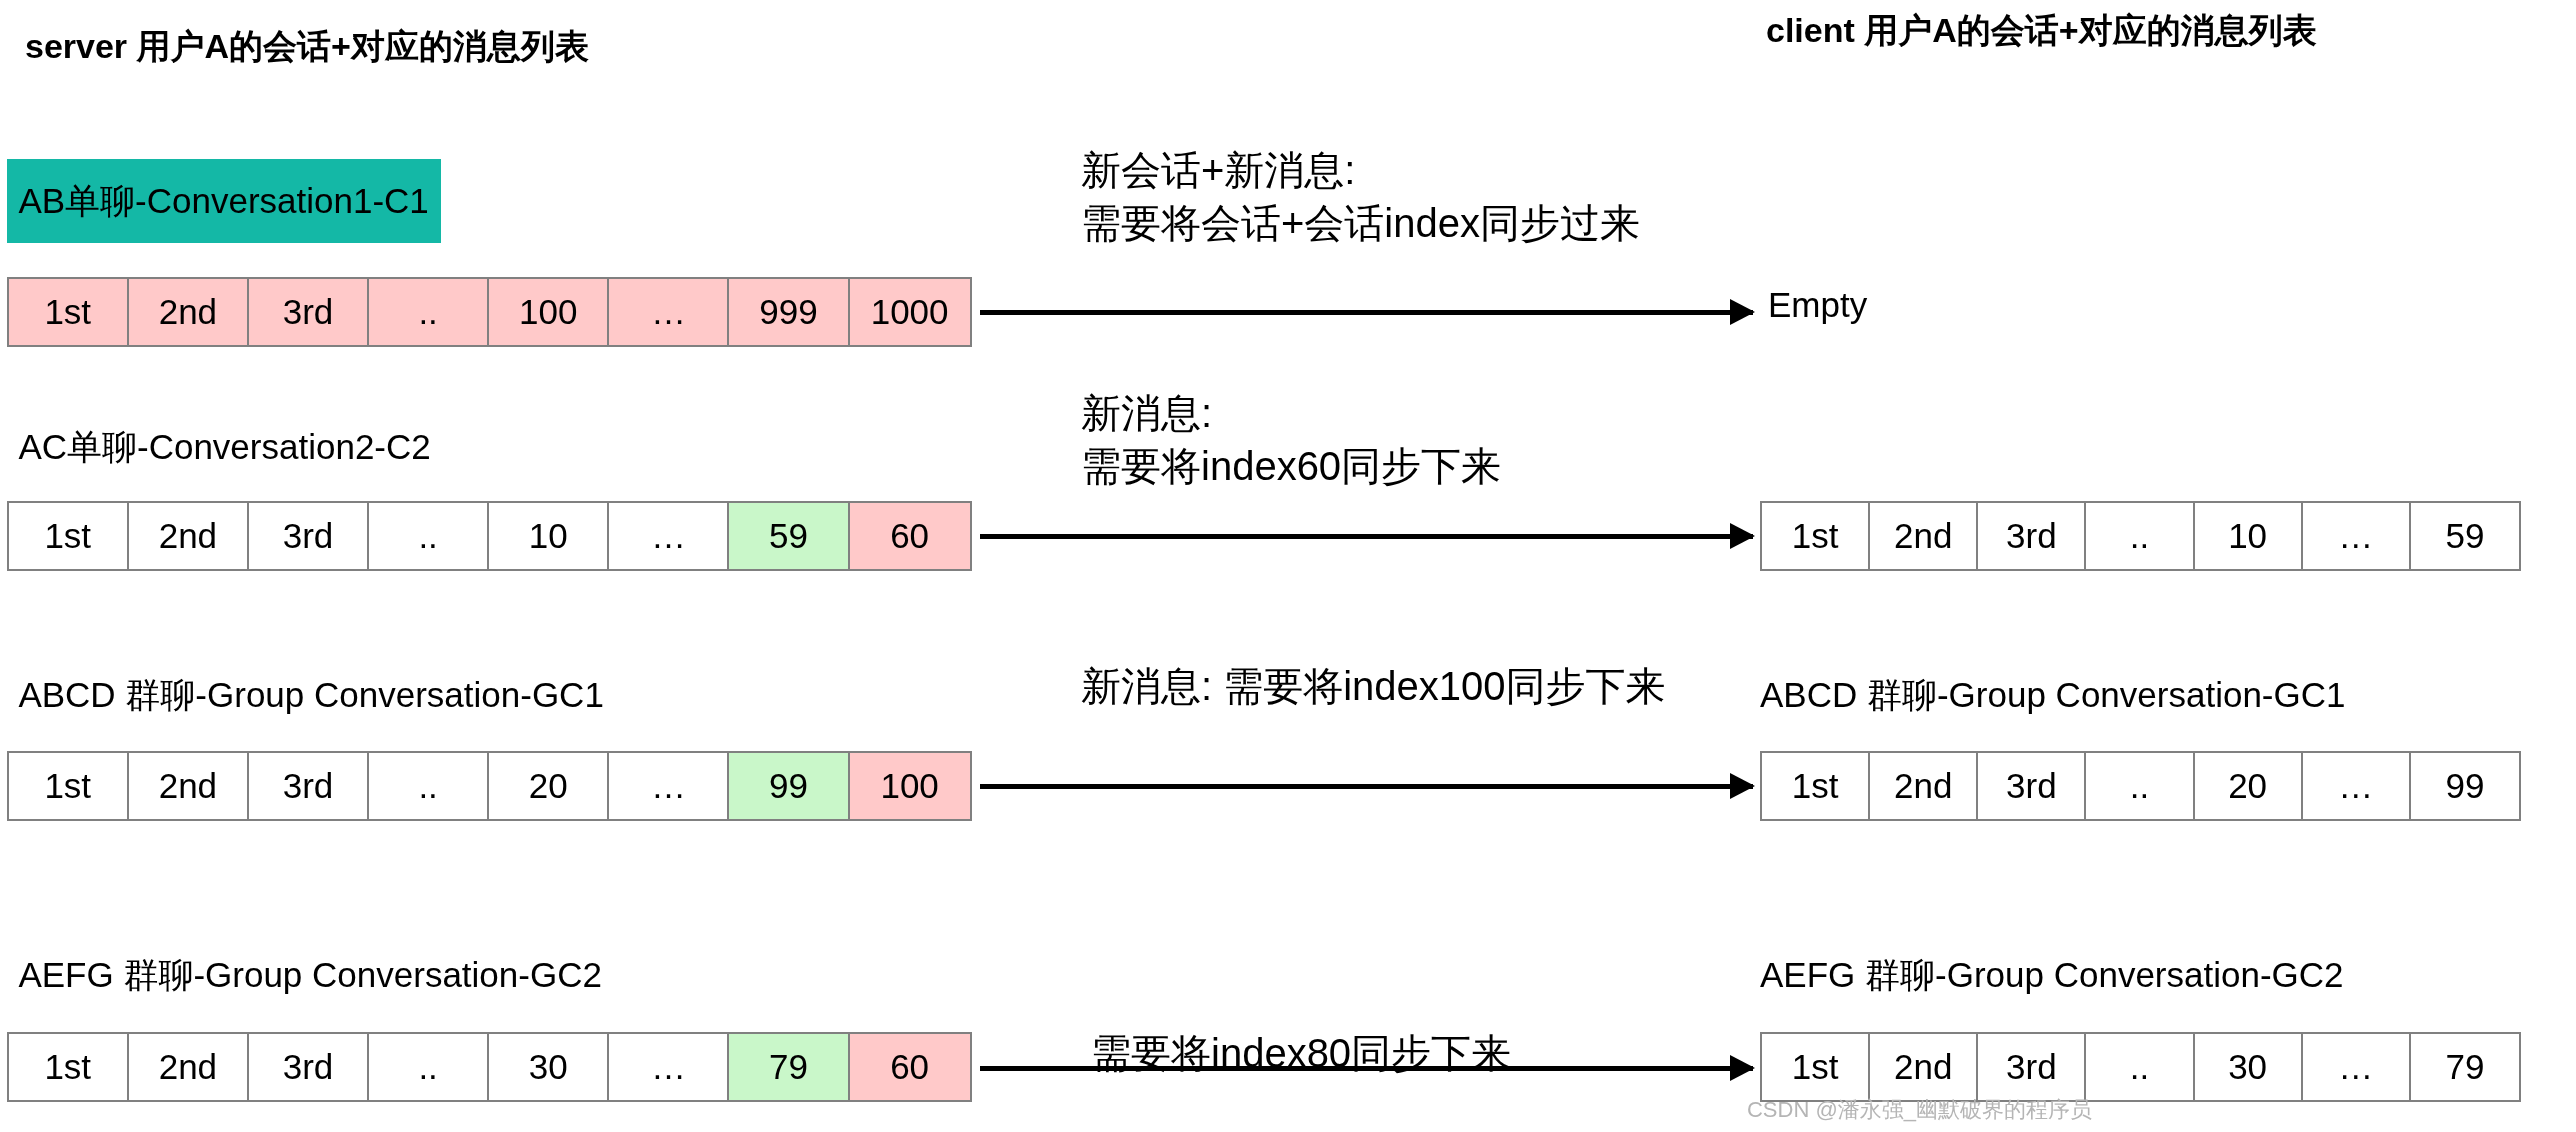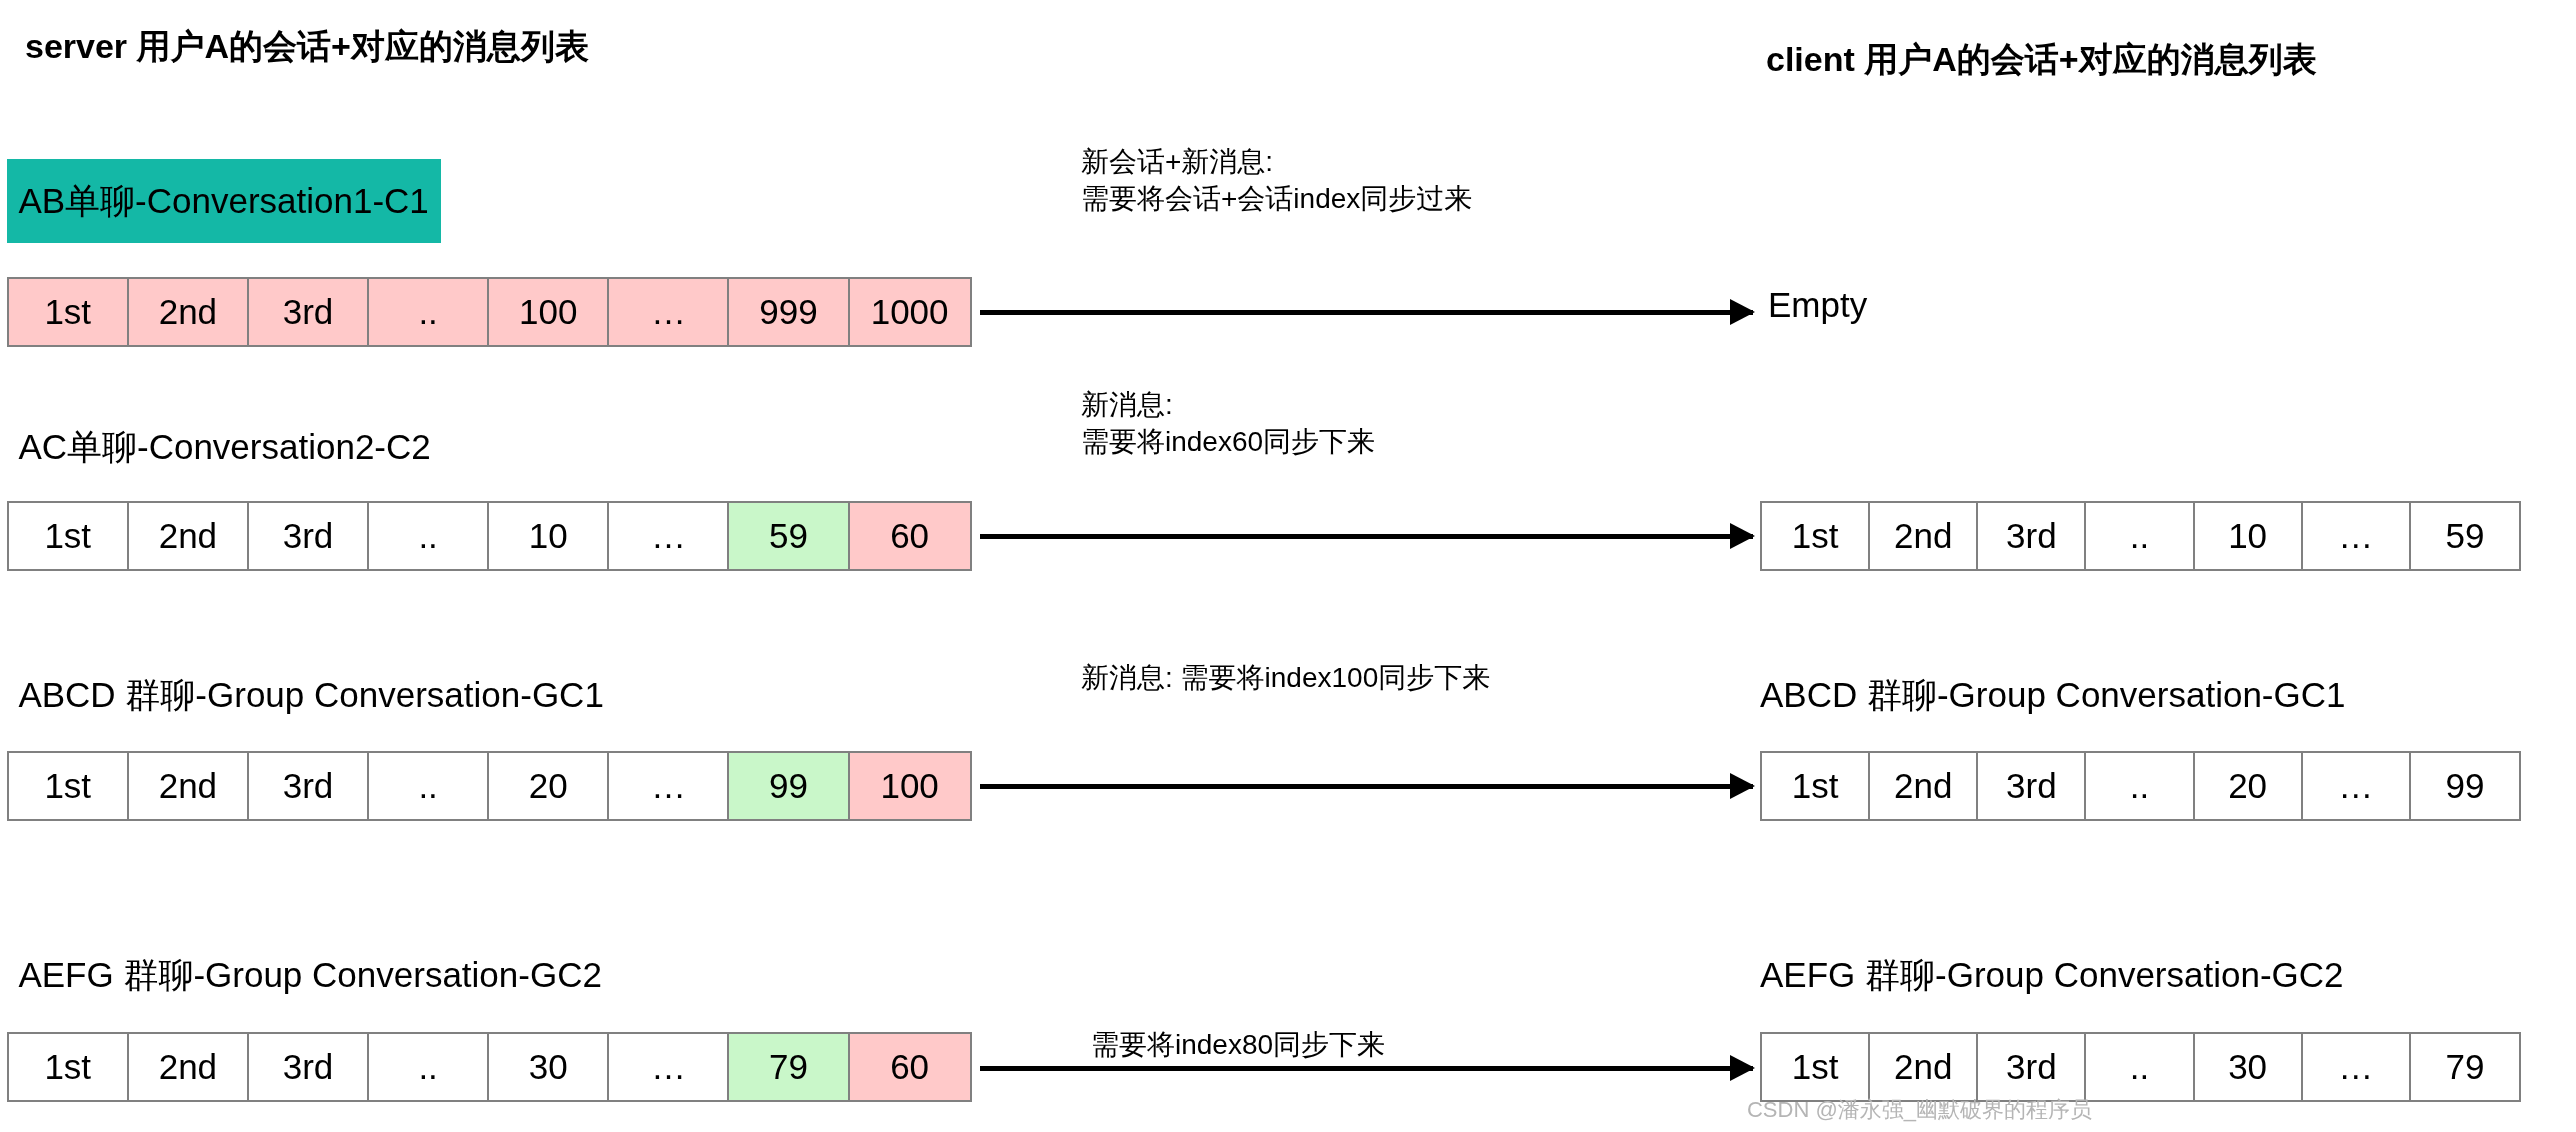--- a/index.html
+++ b/index.html
@@ -25,21 +25,21 @@
 
   
   .col-title {
     position: absolute;
     font-size: 34px;
     font-weight: bold;
     white-space: nowrap;
     letter-spacing: 0px;
   }
   #title-server { left: 25px;  top: 23.5px; }
-  #title-client { left: 1766px; top: 37px; }
+  #title-client { left: 1766px; top: 8px; }
 
   
   .conv-label {
     position: absolute;
     font-size: 35px;
     font-weight: normal;
     white-space: nowrap;
     line-height: 1.0;
   }
   .conv-label.highlight {
@@ -89,21 +89,21 @@
     width: 0;
     height: 0;
     border-top: 13.4px solid transparent;
     border-bottom: 13.4px solid transparent;
     border-left: 25px solid #000000;
   }
 
   
   .annotation {
     position: absolute;
-    font-size: 28px;
+    font-size: 40px;
     line-height: 1.32;
     white-space: nowrap;
   }
   .annotation .ann-line { display: block; }
 
   
   .plain-text {
     position: absolute;
     font-size: 35px;
     white-space: nowrap;

